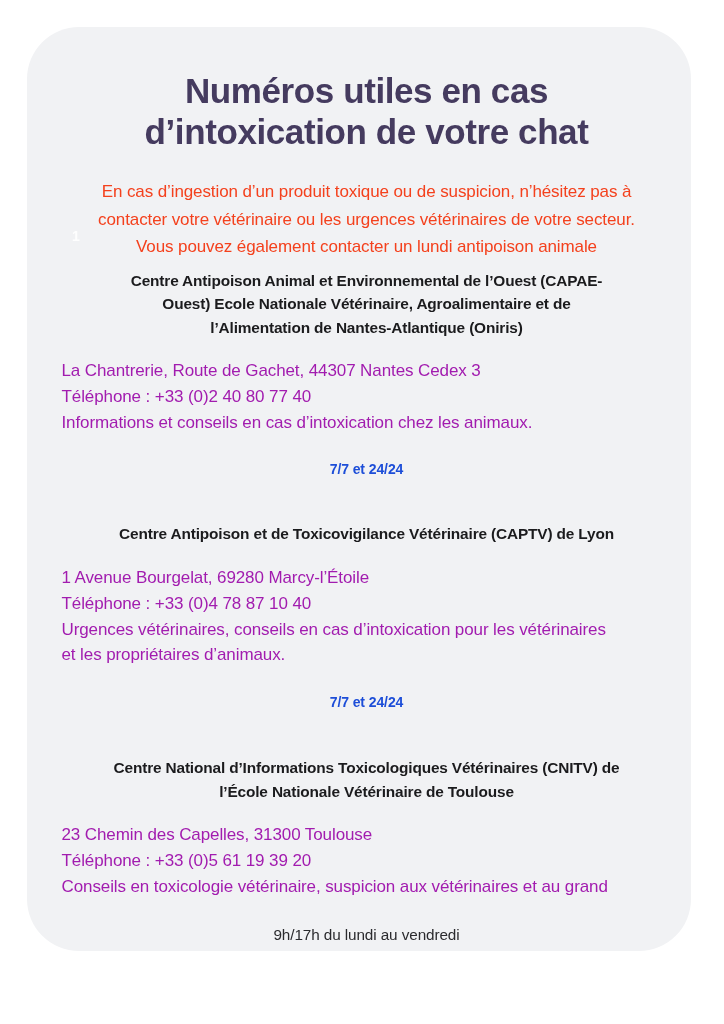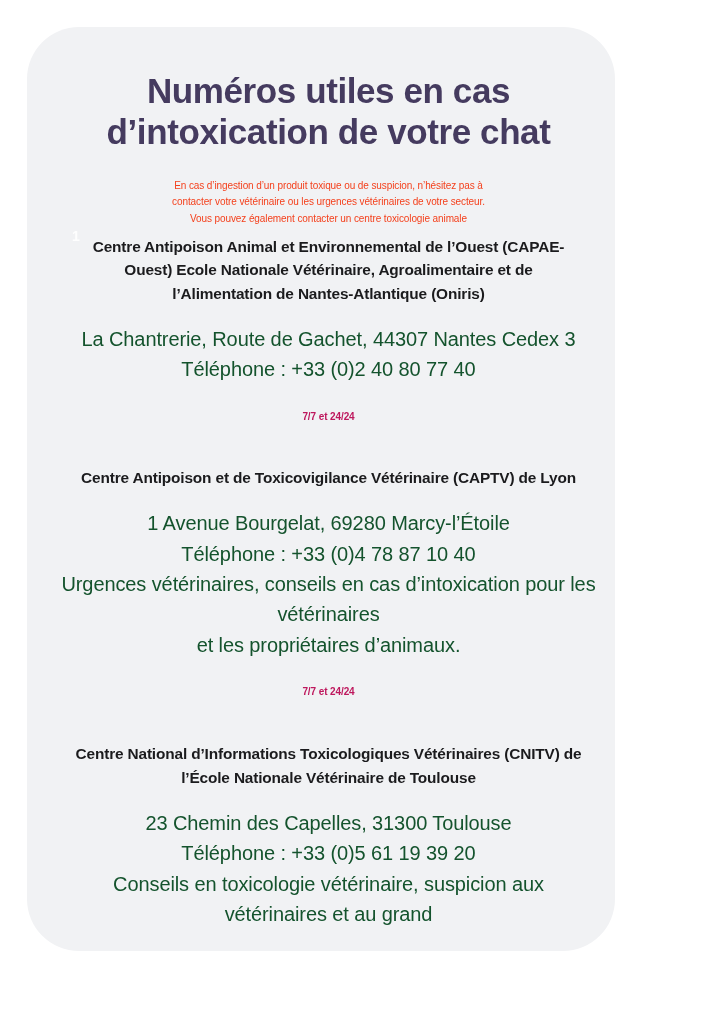--- a/index.html
+++ b/index.html
@@ -21,21 +21,21 @@
     width: 724px;
     height: 1024px;
     background: #ffffff;
     box-sizing: border-box;
   }
 
   .card {
     position: absolute;
     left: 27px;
     top: 27px;
-    width: 588px;
+    width: 664px;
     height: 924px;
     background: #f1f2f4;
     border-radius: 52px;
     box-sizing: border-box;
     padding: 44px 18px 0 33px;
     overflow: hidden;
   }
 
   
   .title {
@@ -47,21 +47,21 @@
     text-align: center;
     margin: 0 auto;
     padding: 0 14px;
     max-width: 560px;
   }
   .title .tline { display: block; white-space: nowrap; }
 
   
   .intro {
     color: #f4411d;
-    font-size: 10px;
+    font-size: 17px;
     line-height: 1.62;
     text-align: center;
     margin: 26px auto 0 auto;
     max-width: 596px;
     letter-spacing: -0.1px;
   }
   .intro .iline { display: block; }
 
   
   .sections { margin-top: 8px; }
@@ -74,34 +74,34 @@
     font-size: 15.4px;
     line-height: 1.52;
     text-align: center;
     margin: 0 auto;
     max-width: 576px;
     letter-spacing: -0.15px;
   }
   .sec-heading .hline { display: block; }
 
   .sec-details {
-    color: #14532d;
-    font-size: 20px;
+    color: #a21caf;
+    font-size: 17px;
     line-height: 1.52;
-    text-align: center;
+    text-align: left;
     margin: 19px auto 0 auto;
     max-width: 610px;
     letter-spacing: -0.1px;
   }
   .sec-details .dline { display: block; }
 
   .sec-hours {
-    color: #be185d;
+    color: #1d4ed8;
     font-weight: 700;
-    font-size: 10px;
+    font-size: 14px;
     line-height: 1.5;
     text-align: center;
     margin: 24px auto 0 auto;
     letter-spacing: -0.1px;
   }
   .sec-hours.regular {
     font-weight: 400;
     color: #2b2b2e;
     font-size: 15.3px;
   }
@@ -132,34 +132,35 @@
   <div class="card">
 
     <h1 class="title">
       <span class="tline">Numéros utiles en cas</span>
       <span class="tline">d’intoxication de votre chat</span>
     </h1>
 
     <p class="intro">
       <span class="iline">En cas d’ingestion d’un produit toxique ou de suspicion, n’hésitez pas à</span>
       <span class="iline">contacter votre vétérinaire ou les urgences vétérinaires de votre secteur.</span>
-      <span class="iline">Vous pouvez également contacter un centre toxicologie animale</span>
+      <span class="iline">Vous pouvez également contacter un lundi antipoison animale</span>
     </p>
 
     <div class="sections">
 
       <div class="section">
         <div class="sec-heading">
           <span class="hline">Centre Antipoison Animal et Environnemental de l’Ouest (CAPAE-</span>
           <span class="hline">Ouest) Ecole Nationale Vétérinaire, Agroalimentaire et de</span>
           <span class="hline">l’Alimentation de Nantes-Atlantique (Oniris)</span>
         </div>
         <div class="sec-details">
           <span class="dline">La Chantrerie, Route de Gachet, 44307 Nantes Cedex 3</span>
           <span class="dline">Téléphone : +33 (0)2 40 80 77 40</span>
+          <span class="dline">Informations et conseils en cas d’intoxication chez les animaux.</span>
         </div>
         <div class="sec-hours">7/7 et 24/24</div>
       </div>
 
       <div class="gap-1"></div>
 
       <div class="section">
         <div class="sec-heading">
           <span class="hline">Centre Antipoison et de Toxicovigilance Vétérinaire (CAPTV) de Lyon</span>
         </div>

